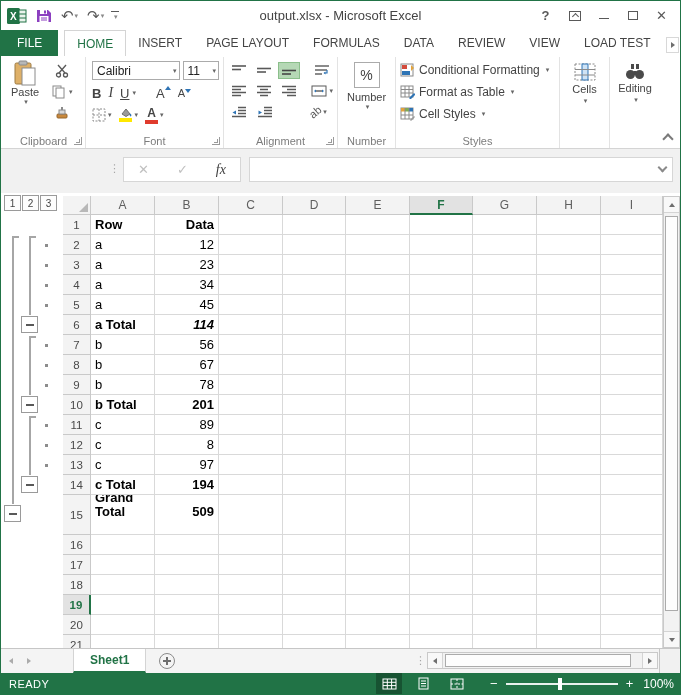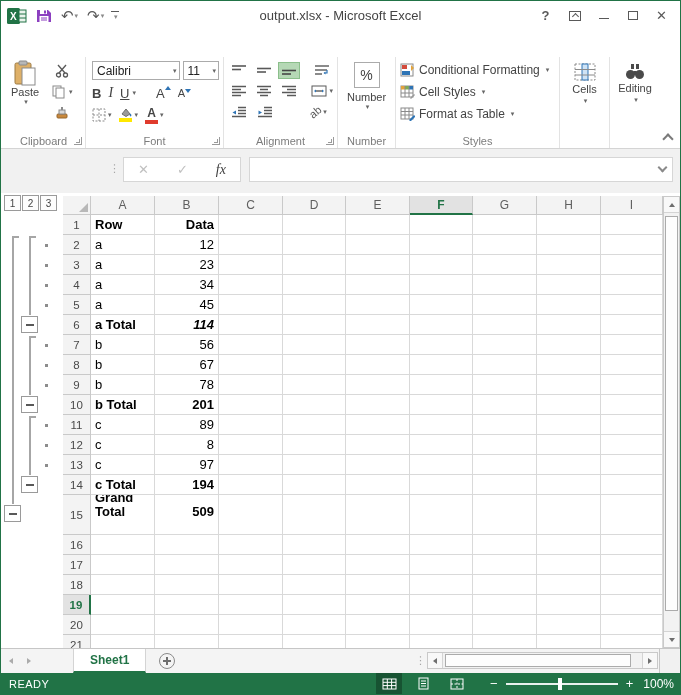--- a/index.html
+++ b/index.html
@@ -215,20 +215,34 @@
         </span>
       <span class="wc">
           <span class="ico-maximize"></span>
         </span>
       <span class="wc">
           <span>✕</span>
         </span>
     </div>
   </div>
 
+  <div class="tabrow" id="ribbon-tabs">
+    <span class="tab file">FILE</span>
+      <span class="tab active">HOME</span>
+      <span class="tab">INSERT</span>
+      <span class="tab">PAGE LAYOUT</span>
+      <span class="tab">FORMULAS</span>
+      <span class="tab">DATA</span>
+      <span class="tab">REVIEW</span>
+      <span class="tab">VIEW</span>
+      <span class="tab">LOAD TEST</span>
+      <span class="tab-overflow">
+        <span class="tri-r"></span>
+      </span>
+  </div>
 
   <div class="ribbon">
 
     <div class="rgroup g-clip">
       <div class="paste">
         <svg width="24" height="26" viewBox="0 0 24 26">
           <rect x="2" y="3" width="16" height="21" rx="1.5" fill="#deb068" stroke="#9c7a43"></rect>
           <rect x="6" y="1" width="8" height="4" rx="1" fill="#b7b7b7" stroke="#8a8a8a"></rect>
           <rect x="9" y="8" width="13" height="17" fill="#fff" stroke="#8a8a8a"></rect>
         </svg>
@@ -420,46 +434,46 @@
 
     <div class="rgroup g-styles">
       <div class="srow">
         <svg width="15" height="14" viewBox="0 0 15 14">
           <rect x="1" y="1" width="12" height="12" fill="#fff" stroke="#8a8a8a"></rect>
           <rect x="2" y="2" width="5" height="4" fill="#d34b3c"></rect>
           <rect x="2" y="8" width="8" height="4" fill="#2e74b5"></rect>
           <path d="M11 2 l3 3 l-3 3 z" fill="#e2a33c"></path>
         </svg>
         <span>Conditional Formatting</span>
+        <span class="dd">▾</span>
+      </div>
+      <div class="srow">
+        <svg width="15" height="14" viewBox="0 0 15 14">
+          <rect x="1" y="1" width="12" height="11" fill="#fff" stroke="#8a8a8a"></rect>
+          <line x1="1" y1="4.5" x2="13" y2="4.5" stroke="#8a8a8a"></line>
+            <line x1="1" y1="8" x2="13" y2="8" stroke="#8a8a8a"></line>
+          <line x1="5" y1="1" x2="5" y2="12" stroke="#8a8a8a"></line>
+            <line x1="9" y1="1" x2="9" y2="12" stroke="#8a8a8a"></line>
+          <path d="M9 13 l5 -5 l1.5 1.5 l-5 5 z" fill="#2e74b5"></path>
+        </svg>
+        <span>Format as Table</span>
         <span class="dd">▾</span>
       </div>
       <div class="srow">
         <svg width="15" height="14" viewBox="0 0 15 14">
           <rect x="1" y="1" width="12" height="11" fill="#fff" stroke="#8a8a8a"></rect>
           <rect x="1" y="1" width="4" height="3.5" fill="#e2a33c"></rect>
             <rect x="5" y="1" width="4" height="3.5" fill="#7fac53"></rect>
             <rect x="9" y="1" width="4" height="3.5" fill="#2e74b5"></rect>
           <line x1="1" y1="8" x2="13" y2="8" stroke="#8a8a8a"></line>
             <line x1="5" y1="1" x2="5" y2="12" stroke="#8a8a8a"></line>
             <line x1="9" y1="1" x2="9" y2="12" stroke="#8a8a8a"></line>
           <path d="M10 13 l4 -4 l1 1 l-4 4 z" fill="#9a9a9a"></path>
         </svg>
         <span>Cell Styles</span>
-        <span class="dd">▾</span>
-      </div>
-      <div class="srow">
-        <svg width="15" height="14" viewBox="0 0 15 14">
-          <rect x="1" y="1" width="12" height="11" fill="#fff" stroke="#8a8a8a"></rect>
-          <line x1="1" y1="4.5" x2="13" y2="4.5" stroke="#8a8a8a"></line>
-            <line x1="1" y1="8" x2="13" y2="8" stroke="#8a8a8a"></line>
-          <line x1="5" y1="1" x2="5" y2="12" stroke="#8a8a8a"></line>
-            <line x1="9" y1="1" x2="9" y2="12" stroke="#8a8a8a"></line>
-          <path d="M9 13 l5 -5 l1.5 1.5 l-5 5 z" fill="#2e74b5"></path>
-        </svg>
-        <span>Format as Table</span>
         <span class="dd">▾</span>
       </div>
       <span class="glabel">Styles</span>
     </div>
 
     <div class="rgroup g-big">
       <span>
         <svg width="22" height="18" viewBox="0 0 22 18">
           <rect x="1" y="1" width="20" height="16" fill="#fff" stroke="#8a8a8a" stroke-dasharray="2 1.5"></rect>
           <rect x="8" y="1" width="6" height="16" fill="#cfe3f5" stroke="#2e74b5"></rect>

